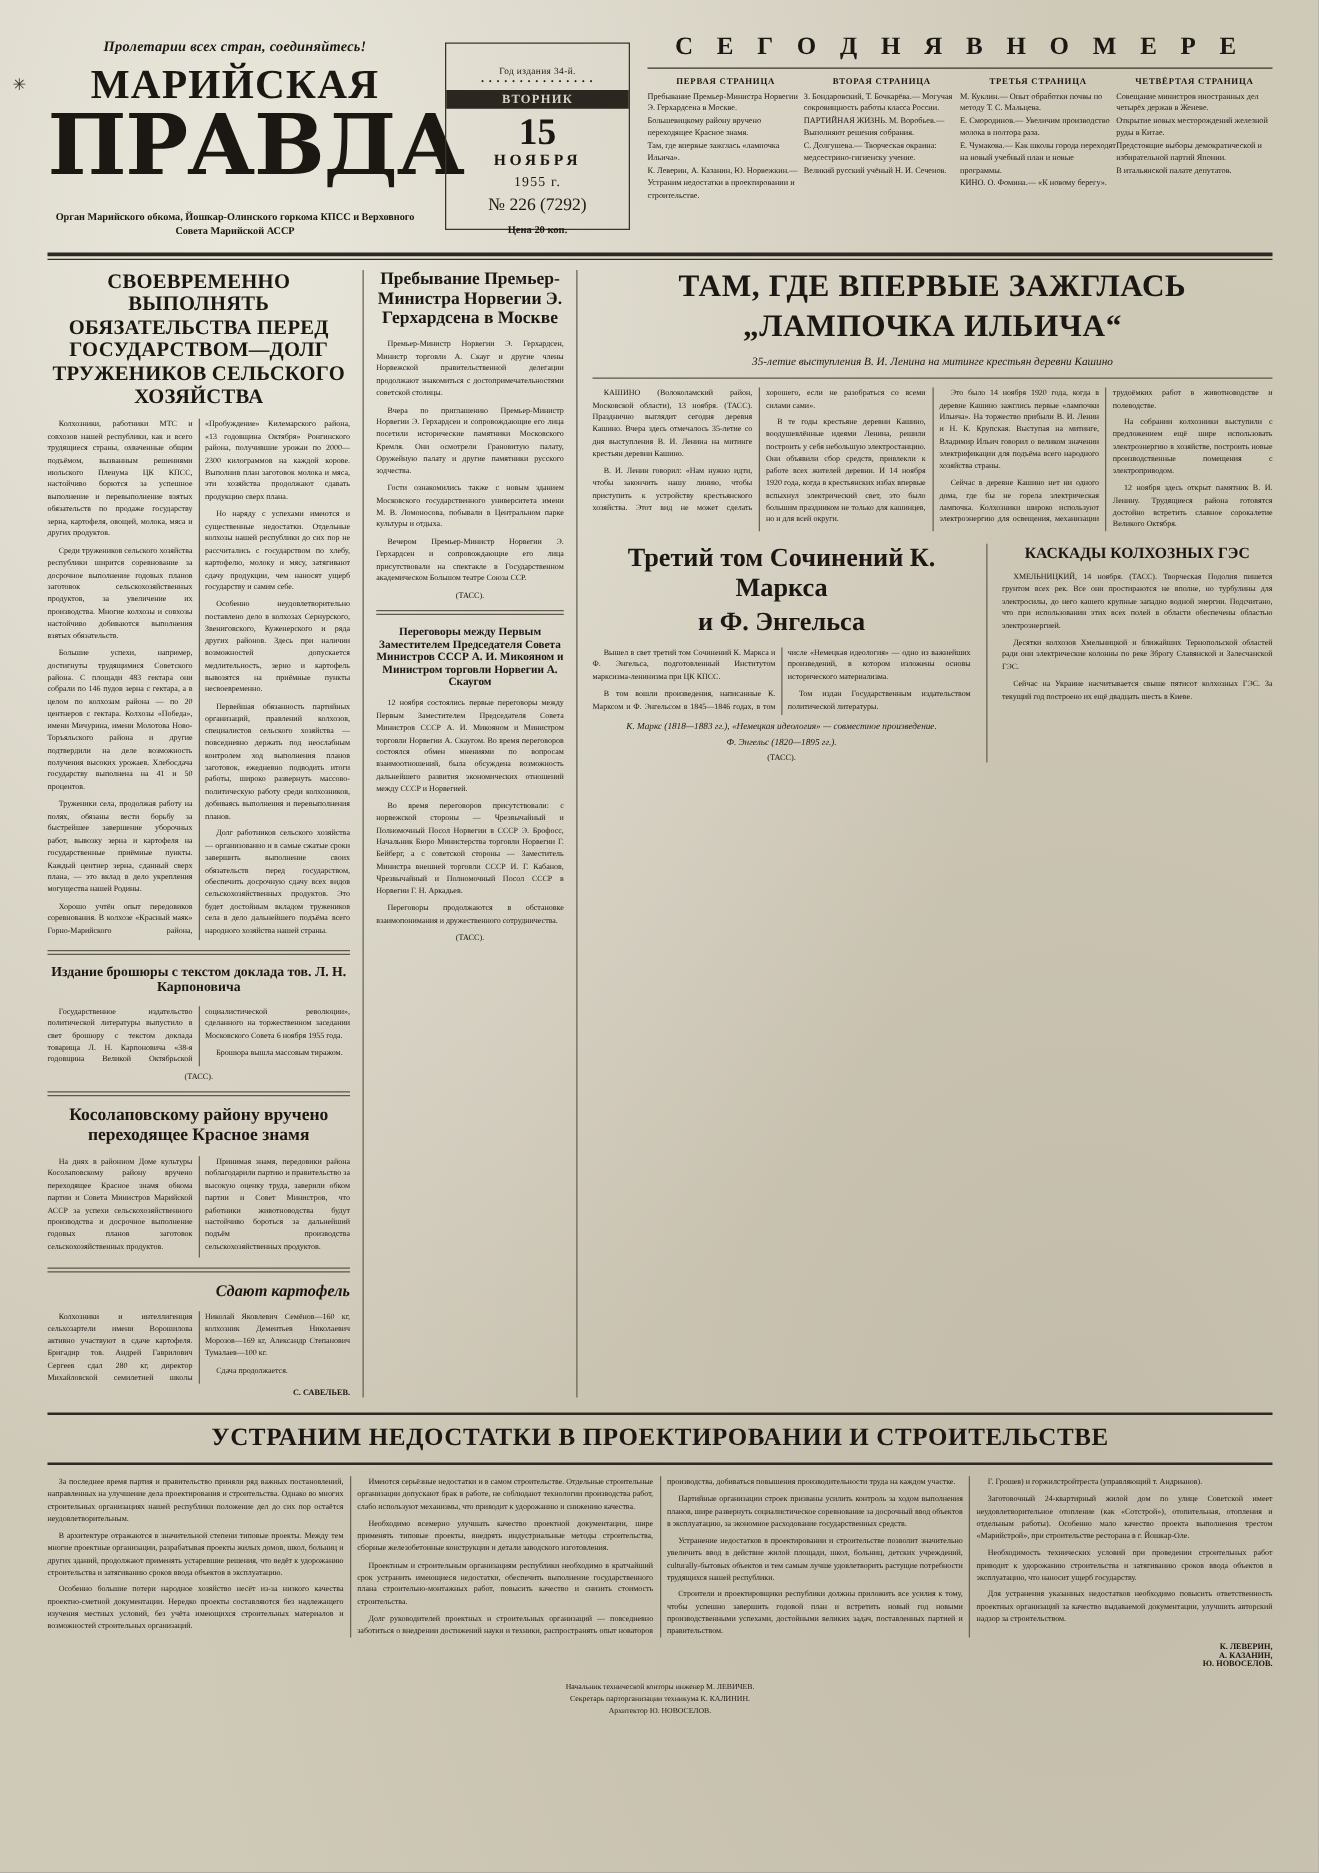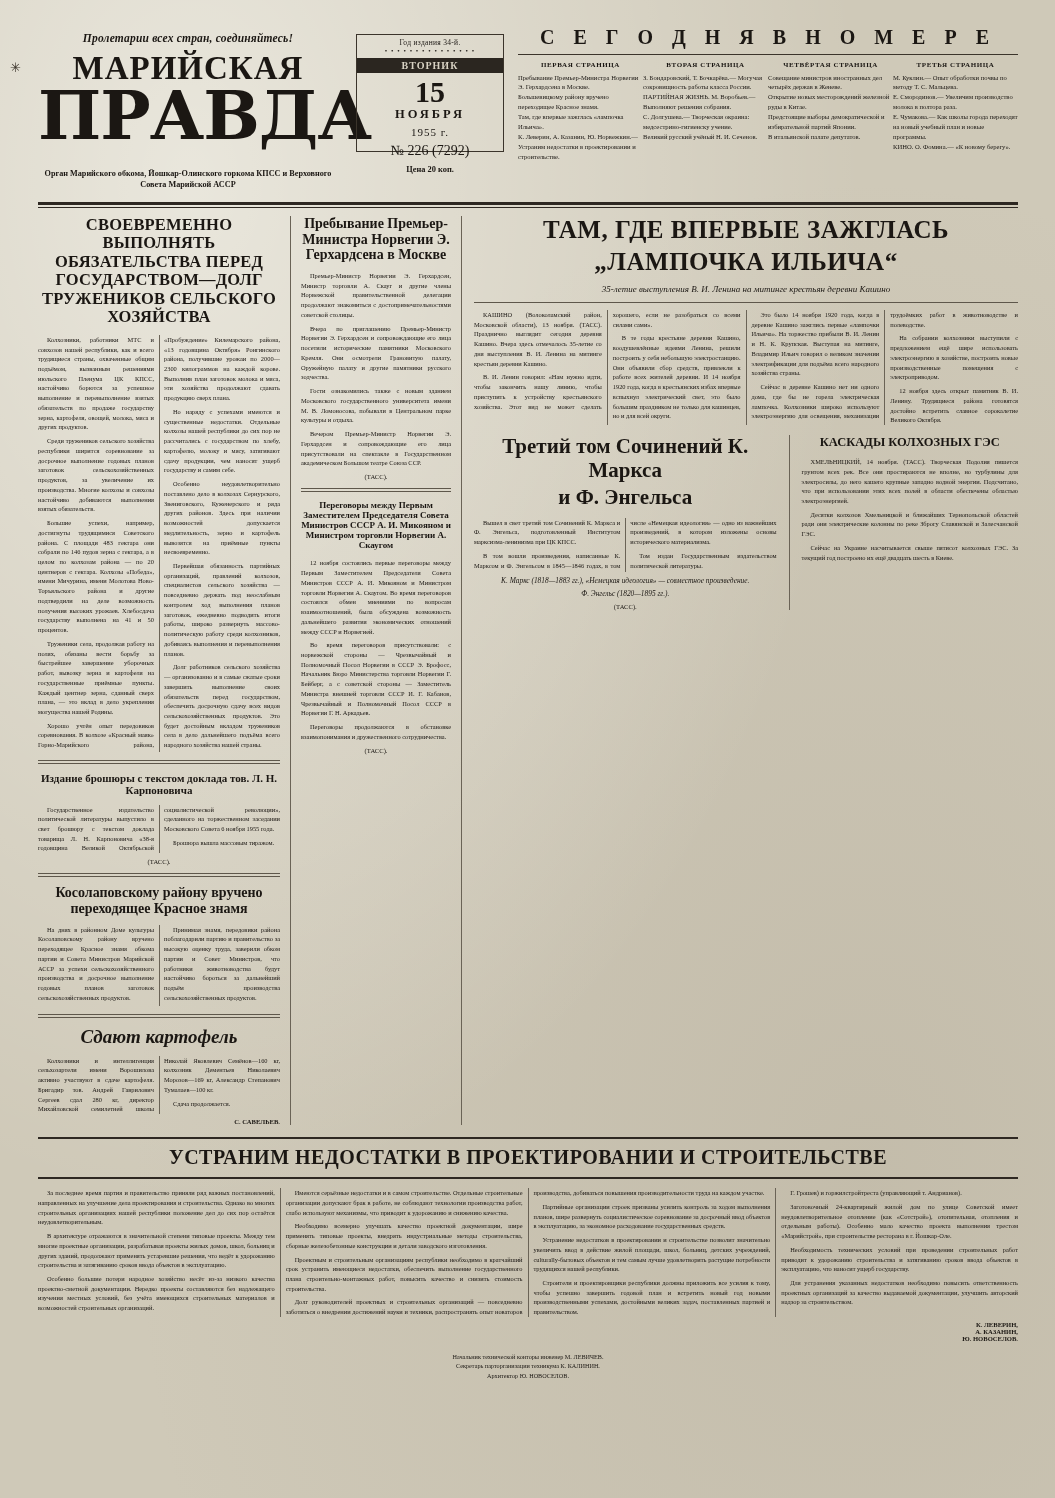--- a/index.html
+++ b/index.html
@@ -32,22 +32,22 @@
   }
   .title-pravda{
     font-weight:bold;font-size:67px;letter-spacing:-1px;line-height:.86;
     text-align:center;margin-top:2px;
     font-family:"DejaVu Serif", serif;
   }
   .mh-sub{
     text-align:center;font-size:8.2px;line-height:1.35;margin-top:23px;font-weight:bold;
   }
   .mh-box{
-    position:absolute;left:318px;top:8px;width:148px;height:118px;
-    border:1px solid #3b342b;text-align:center;font-size:8px;padding-top:3px;
+    position:absolute;left:318px;top:8px;width:148px;height:150px;
+    border:1px solid #3b342b;text-align:center;font-size:8px;padding-top:17px;
     box-sizing:border-box;
   }
   .mh-box .year{font-size:7.5px;letter-spacing:.3px;}
   .mh-box .dots{font-size:7px;letter-spacing:1px;line-height:.8;margin:2px 0 3px;}
   .mh-box .dayname{background:#2b2620;color:#d8d2c3;font-weight:bold;font-size:10px;padding:2px 0;letter-spacing:1px;}
   .mh-box .bignum{font-size:30px;font-weight:bold;line-height:1.05;margin-top:3px;}
   .mh-box .month{font-size:12.5px;letter-spacing:3px;font-weight:bold;}
   .mh-box .yr{font-size:11px;margin-top:4px;letter-spacing:1px;}
   .mh-box .issue{font-size:14px;margin-top:5px;}
   .mh-box .price{font-size:8.4px;margin-top:6px;font-weight:bold;}
@@ -138,32 +138,32 @@
               <div>К. Леверин, А. Казанин, Ю. Норвежкин.— Устраним недостатки в проектировании и строительстве.</div>
             </div>
             <div class="today-col">
               <div class="tc-head">ВТОРАЯ СТРАНИЦА</div>
               <div>З. Бондаровский, Т. Бочкарёва.— Могучая сокровищность работы класса России.</div>
               <div>ПАРТИЙНАЯ ЖИЗНЬ. М. Воробьев.— Выполняют решения собрания.</div>
               <div>С. Долгушева.— Творческая окраина: медсестрино-гигиенску учение.</div>
               <div>Великий русский учёный Н. И. Сеченов.</div>
             </div>
             <div class="today-col">
+              <div class="tc-head">ТРЕТЬЯ СТРАНИЦА</div>
+              <div>М. Куклин.— Опыт обработки почвы по методу Т. С. Мальцева.</div>
+              <div>Е. Смородинов.— Увеличим производство молока в полтора раза.</div>
+              <div>Е. Чумакова.— Как школы города переходят на новый учебный план и новые программы.</div>
+              <div>КИНО. О. Фомина.— «К новому берегу».</div>
+            </div>
+            <div class="today-col">
               <div class="tc-head">ЧЕТВЁРТАЯ СТРАНИЦА</div>
               <div>Совещание министров иностранных дел четырёх держав в Женеве.</div>
               <div>Открытие новых месторождений железной руды в Китае.</div>
               <div>Предстоящие выборы демократической и избирательной партий Японии.</div>
               <div>В итальянской палате депутатов.</div>
-            </div>
-            <div class="today-col">
-              <div class="tc-head">ТРЕТЬЯ СТРАНИЦА</div>
-              <div>М. Куклин.— Опыт обработки почвы по методу Т. С. Мальцева.</div>
-              <div>Е. Смородинов.— Увеличим производство молока в полтора раза.</div>
-              <div>Е. Чумакова.— Как школы города переходят на новый учебный план и новые программы.</div>
-              <div>КИНО. О. Фомина.— «К новому берегу».</div>
             </div>
           </div>
     </div>
   </div>
 
   <div class="rule-thick"></div>
   <div class="rule-thin"></div>
 
   <div class="cols">
 
@@ -190,21 +190,21 @@
       <div class="src">(ТАСС).</div>
 
       <div class="hr-dbl"></div>
       <h2 class="head h-mid">Косолаповскому району вручено переходящее Красное знамя</h2>
       <div id="c1-mid2" class="two">
             <p class="body">На днях в районном Доме культуры Косолаповскому району вручено переходящее Красное знамя обкома партии и Совета Министров Марийской АССР за успехи сельскохозяйственного производства и досрочное выполнение годовых планов заготовок сельскохозяйственных продуктов.</p>
             <p class="body">Принимая знамя, передовики района поблагодарили партию и правительство за высокую оценку труда, заверили обком партии и Совет Министров, что работники животноводства будут настойчиво бороться за дальнейший подъём производства сельскохозяйственных продуктов.</p>
           </div>
 
       <div class="hr-dbl"></div>
-      <h2 class="head" style="font-style:italic;font-size:19px;">Сдают картофель</h2>
+      <h2 class="head" style="font-style:italic;font-size:13px;text-align:right;">Сдают картофель</h2>
       <div id="c1-bot" class="two">
             <p class="body">Колхозники и интеллигенция сельхозартели имени Ворошилова активно участвуют в сдаче картофеля. Бригадир тов. Андрей Гаврилович Сергеев сдал 280 кг, директор Михайловской семилетней школы Николай Яковлевич Семёнов—160 кг, колхозник Дементьев Николаевич Морозов—169 кг, Александр Степанович Тумалаев—100 кг.</p>
             <p class="body">Сдача продолжается.</p>
           </div>
       <div class="sig">С. САВЕЛЬЕВ.</div>
     </div>
 
     <div class="col c2">
       <h2 class="head h-mid">Пребывание Премьер-Министра Норвегии Э. Герхардсена в Москве</h2>
       <div id="c2-main">

